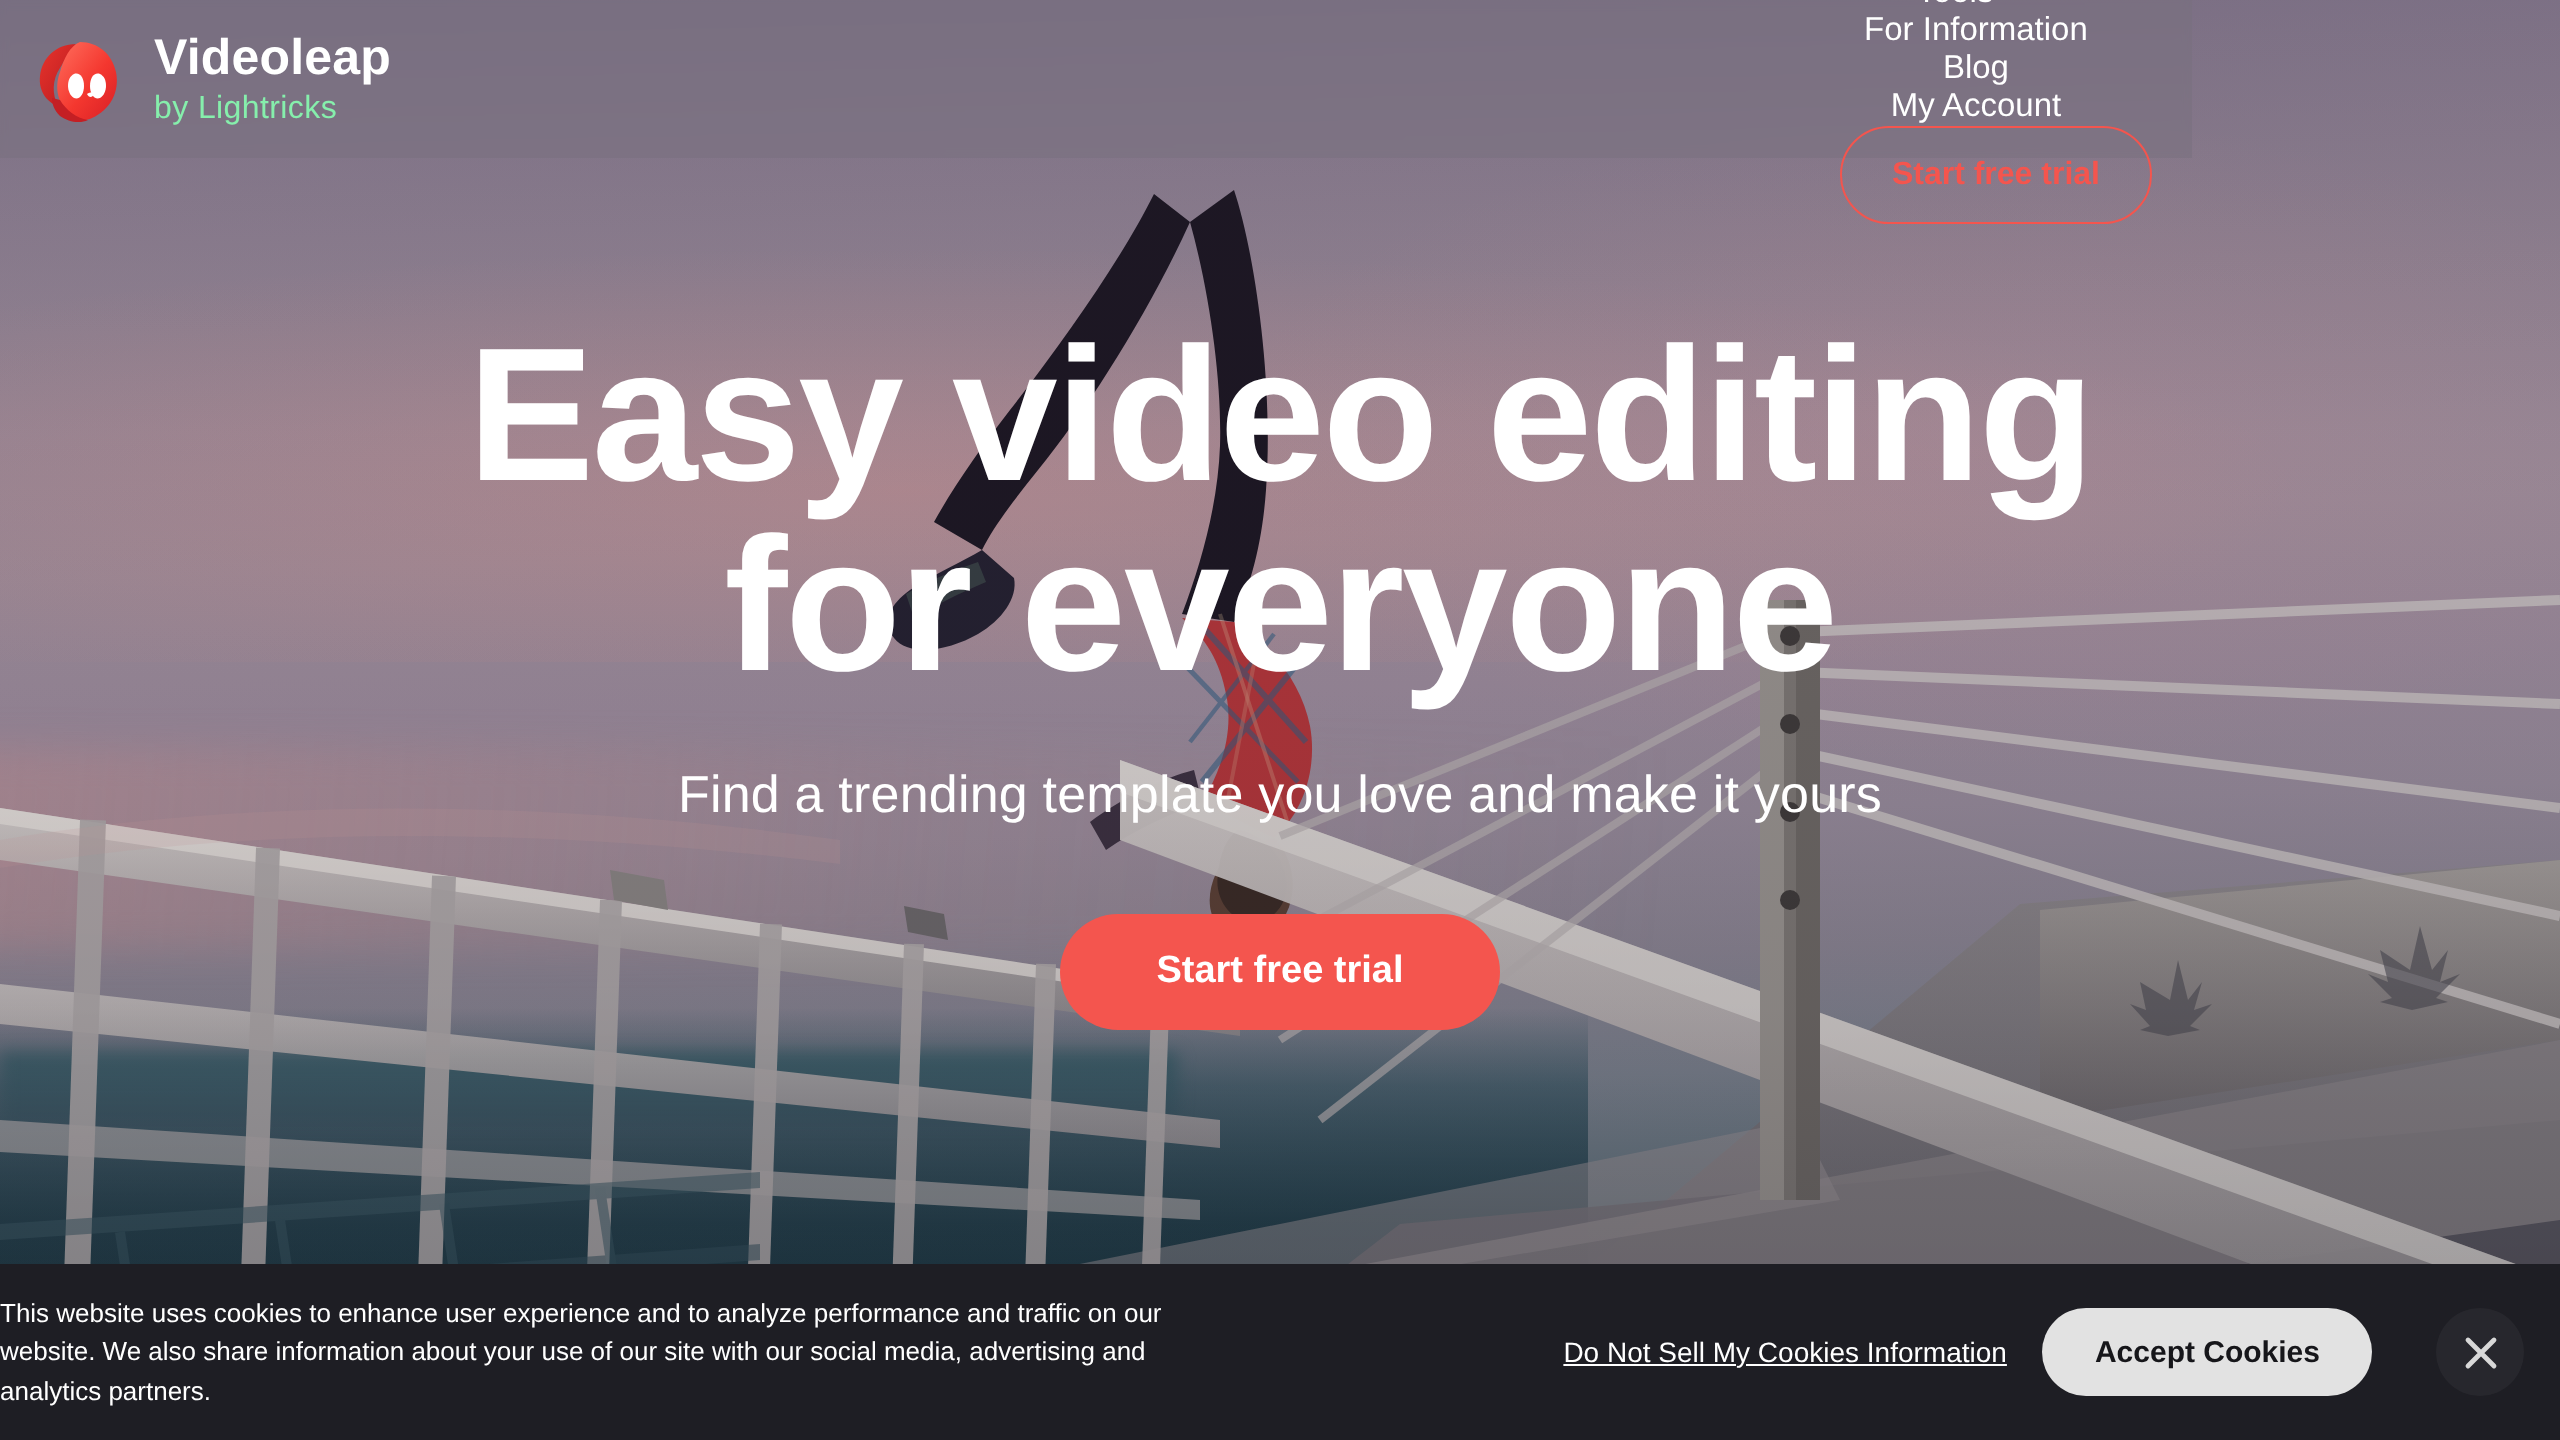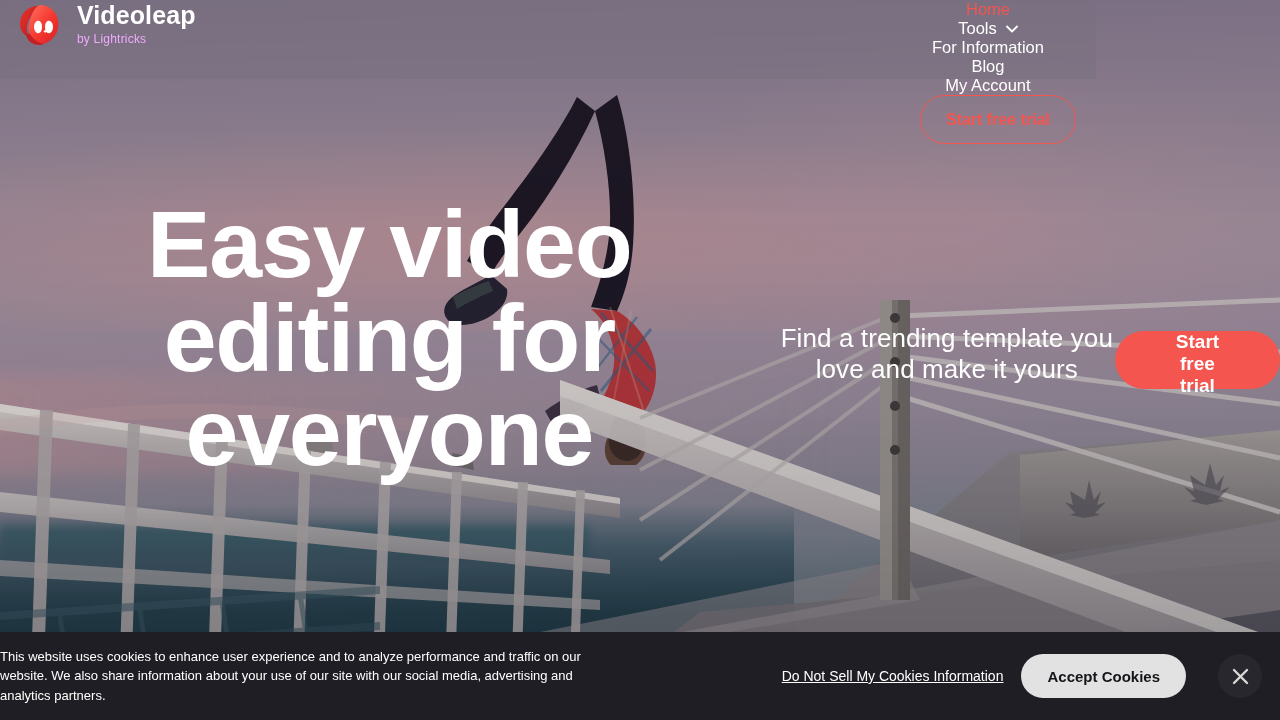--- a/index.html
+++ b/index.html
@@ -51,33 +51,33 @@
 
   
   .hero-scrim {
     position:absolute; inset:0;
     background:linear-gradient(180deg, rgba(40,30,45,.18) 0%, rgba(40,30,45,.10) 30%, rgba(30,28,40,.16) 70%, rgba(25,25,35,.30) 100%);
   }
 
   
   .nav {
     position:absolute; left:0; top:0; width:1096px; height:79px;
-    display:flex; align-items:flex-start;
+    display:flex; align-items:center;
     background:rgba(120,112,126,.50);
     backdrop-filter:blur(2px);
     z-index:30;
   }
   .brand { display:flex; align-items:center; gap:13px; margin-left:16px; cursor:pointer; }
   .brand-mark { width:48px; height:48px; flex:0 0 48px; }
   .brand-mark svg { width:100%; height:100%; display:block; }
   .brand-text { display:flex; flex-direction:column; line-height:1; }
   .brand-name {
     color:#ffffff; font-size:25px; font-weight:700; letter-spacing:.1px;
   }
-  .brand-sub { color:#f0abfc; font-size:12px; margin-top:5px; letter-spacing:.2px; }
+  .brand-sub { color:#86efac; font-size:16px; margin-top:5px; letter-spacing:.2px; }
 
   .nav-links {
     display:flex; align-items:center; gap:0; margin-left:auto; margin-right:20px;flex-direction:column;
   }
   .nav-link {
     color:#ffffff; font-size:16.5px; padding:0 27px; cursor:pointer;
     white-space:nowrap; display:flex; align-items:center; gap:9px;
     text-decoration:none;
   }
   .nav-link.active { color:#f4554e; }
@@ -88,21 +88,21 @@
     margin-left:20px; padding:0 25px; height:49px; line-height:47px;
     border:1px solid #f4554e; border-radius:25px;
     color:#f4554e; font-size:16px; font-weight:600; white-space:nowrap;
     cursor:pointer; background:transparent;
     font-family:"Liberation Sans", sans-serif;
   }
 
   
   .hero-content {
     position:absolute; left:0; top:0; width:1280px; height:640px;
-    display:flex; flex-direction:row; align-items:center; justify-content:center;
+    display:flex; flex-direction:column; align-items:center; justify-content:center;
     z-index:20; padding-top:36px;
   }
   .hero-title {
     color:#ffffff; font-size:95px; font-weight:700; line-height:.99;
     text-align:center; max-width:960px; letter-spacing:-1.2px;
   }
   .hero-sub {
     color:#ffffff; font-size:26px; font-weight:400; margin-top:32px;
     text-align:center; letter-spacing:.1px;
   }

